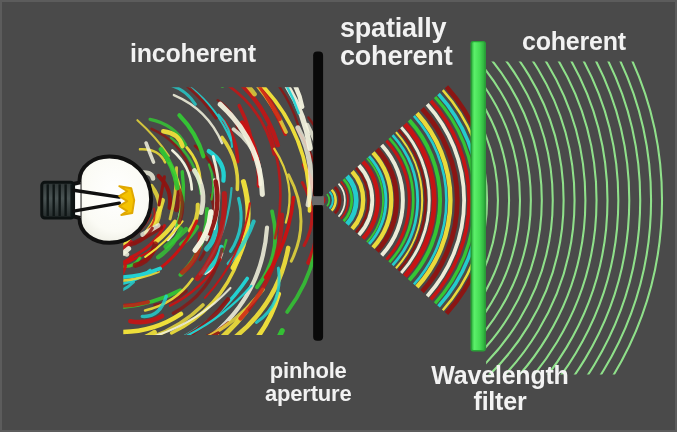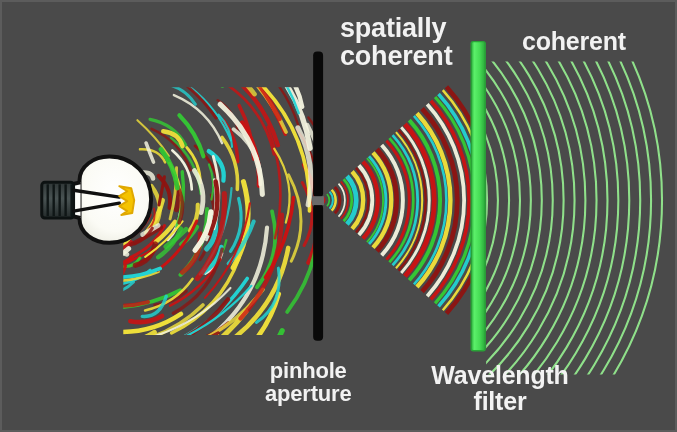--- a/index.html
+++ b/index.html
@@ -352,20 +352,21 @@
       <rect x="313" y="50" width="10" height="147" rx="4" fill="#090909"></rect>
       <rect x="313" y="204" width="10" height="138" rx="4" fill="#090909"></rect>
       <rect x="312" y="196" width="12" height="9" fill="#6a6a6a"></rect>
     </g>
 
     <g id="wavelength-filter">
       <rect x="472" y="40" width="14" height="312" rx="2" fill="url(#filterGrad)" stroke="#29a337" stroke-width="1.5"></rect>
     </g>
   </svg>
 
+  <div class="label" id="label-incoherent">incoherent</div>
 
   <div class="label" id="label-spatially-coherent">spatially
 coherent</div>
 
   <div class="label" id="label-coherent">coherent</div>
 
   <div class="label" id="label-filter">Wavelength
 filter</div>
 
   <div class="label" id="label-pinhole">pinhole

